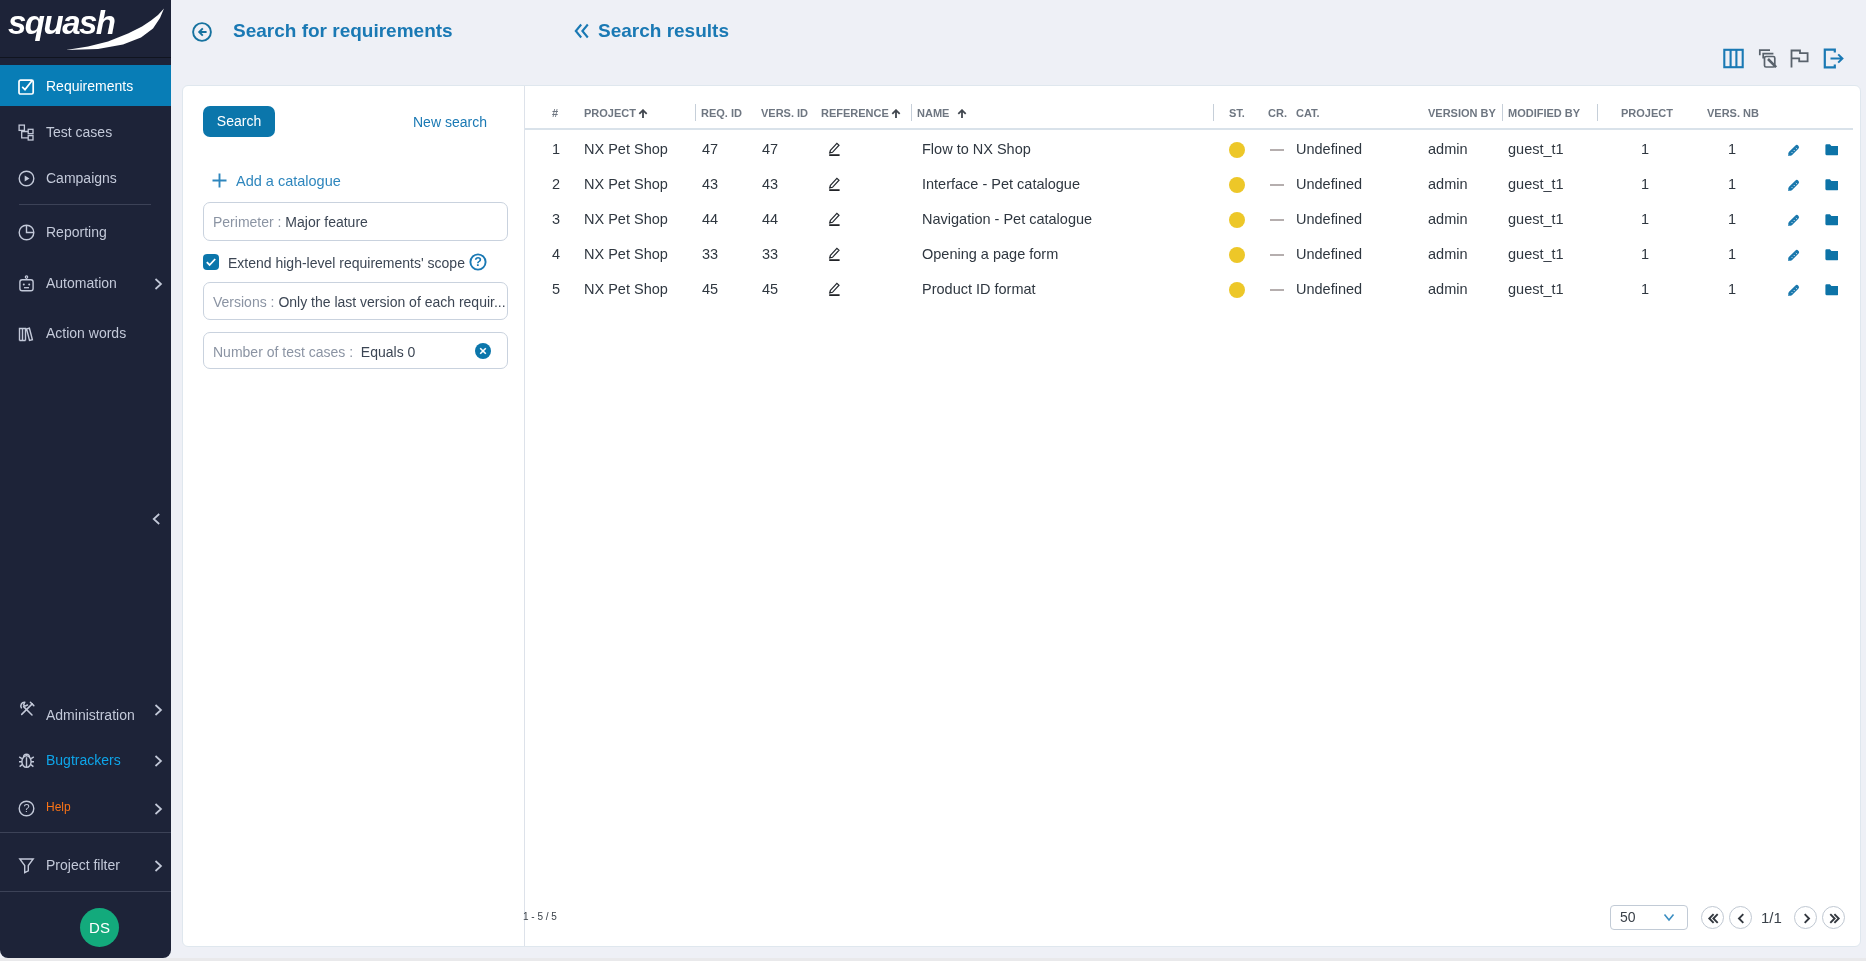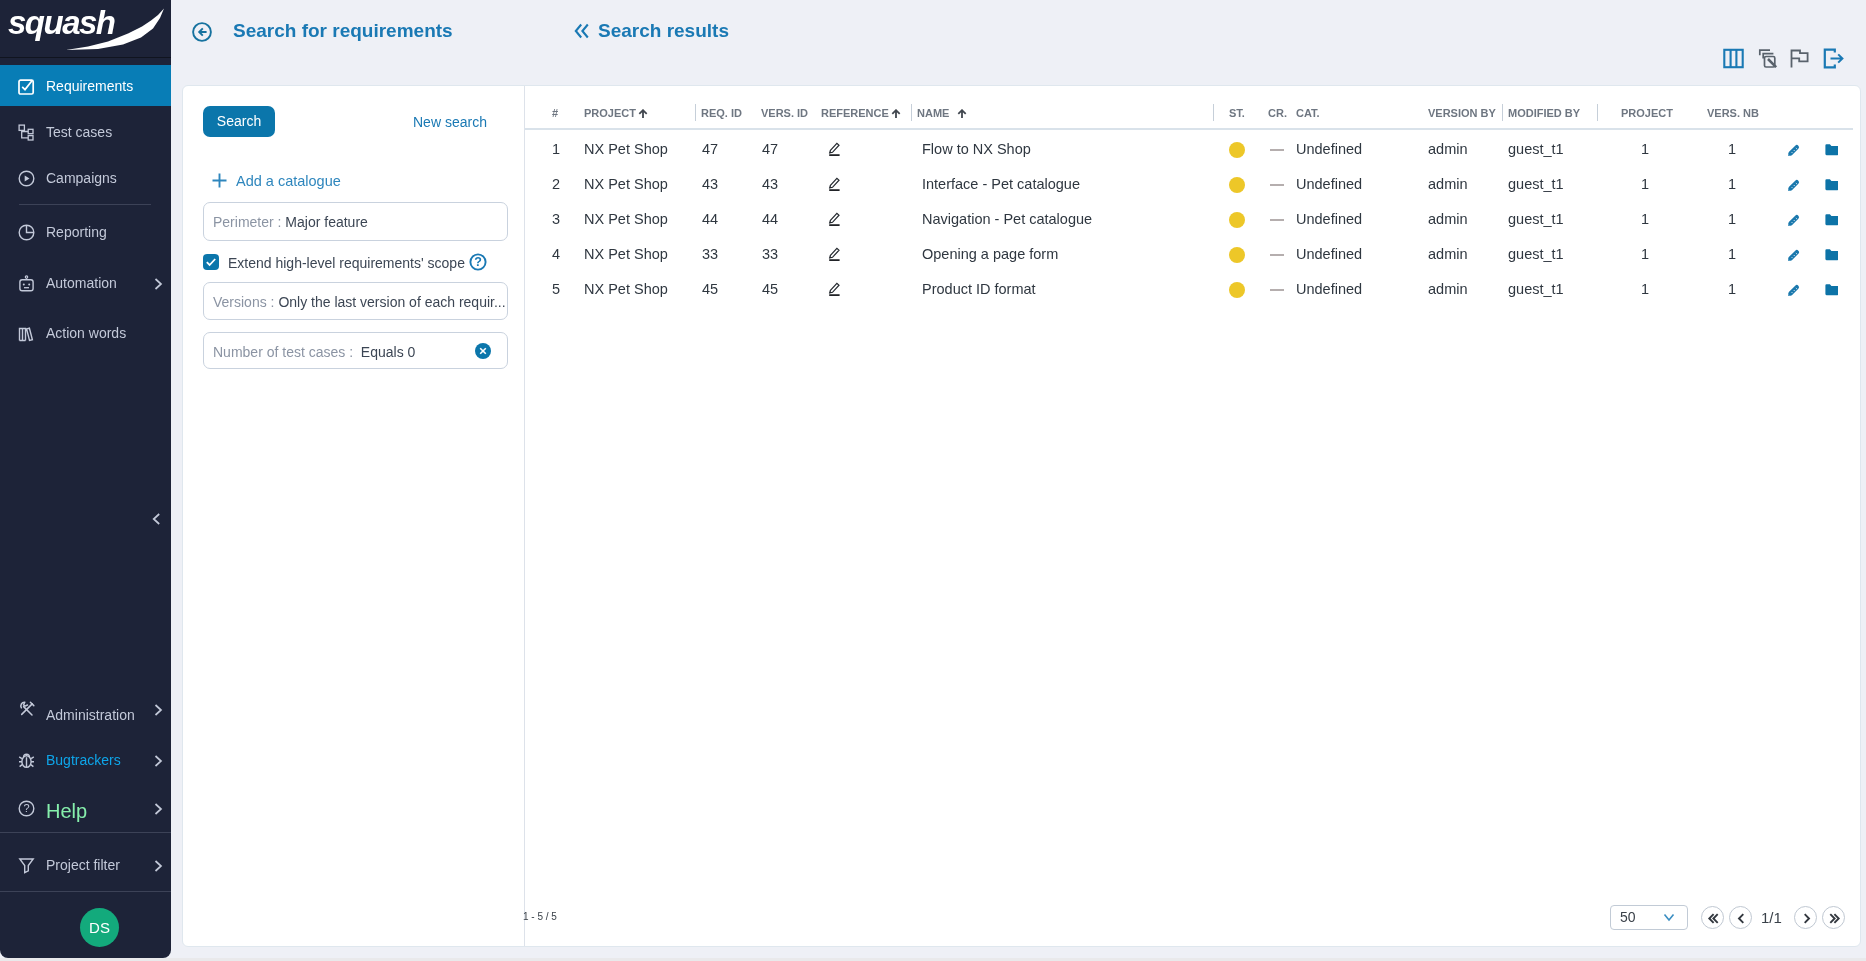--- a/index.html
+++ b/index.html
@@ -356,21 +356,21 @@
   </svg>
   <div class="abs" style="left:46px; top:752px; color:#0ea5e9; font-size:14px;">Bugtrackers</div>
   <svg class="abs" style="left:153px; top:754px;" width="10" height="14" viewBox="0 0 10 14">
       <path d="M 2.5,2 L 8,7 L 2.5,12" fill="none" stroke="#c3c9d9" stroke-width="1.7"></path>
     </svg>
 
   <svg class="abs" style="left:18px; top:800px;" width="17" height="17" viewBox="0 0 17 17">
     <circle cx="8.5" cy="8.5" r="7.3" fill="none" stroke="#c3c9d9" stroke-width="1.4"></circle>
     <text x="8.5" y="12.4" font-size="11" font-family="Liberation Sans, sans-serif" fill="#c3c9d9" text-anchor="middle">?</text>
   </svg>
-  <div class="abs" style="left:46px; top:800px; color:#86efac; font-size:20px;">Help</div>
+  <div class="abs" style="left:46px; top:800px; color:#f97316; font-size:12px;">Help</div>
   <svg class="abs" style="left:153px; top:802px;" width="10" height="14" viewBox="0 0 10 14">
       <path d="M 2.5,2 L 8,7 L 2.5,12" fill="none" stroke="#c3c9d9" stroke-width="1.7"></path>
     </svg>
 
   <div class="abs" style="left:0; top:832px; width:171px; height:1px; background:#3c4257;"></div>
 
   <svg class="abs" style="left:18px; top:857px;" width="17" height="17" viewBox="0 0 17 17">
     <path d="M 1.8,2.0 L 15.2,2.0 L 10.3,8.6 L 10.3,13.8 L 6.7,15.6 L 6.7,8.6 Z" fill="none" stroke="#c3c9d9" stroke-width="1.4"></path>
   </svg>
   <div class="abs" style="left:46px; top:857px; color:#c3c9d9; font-size:14px;">Project filter</div>

